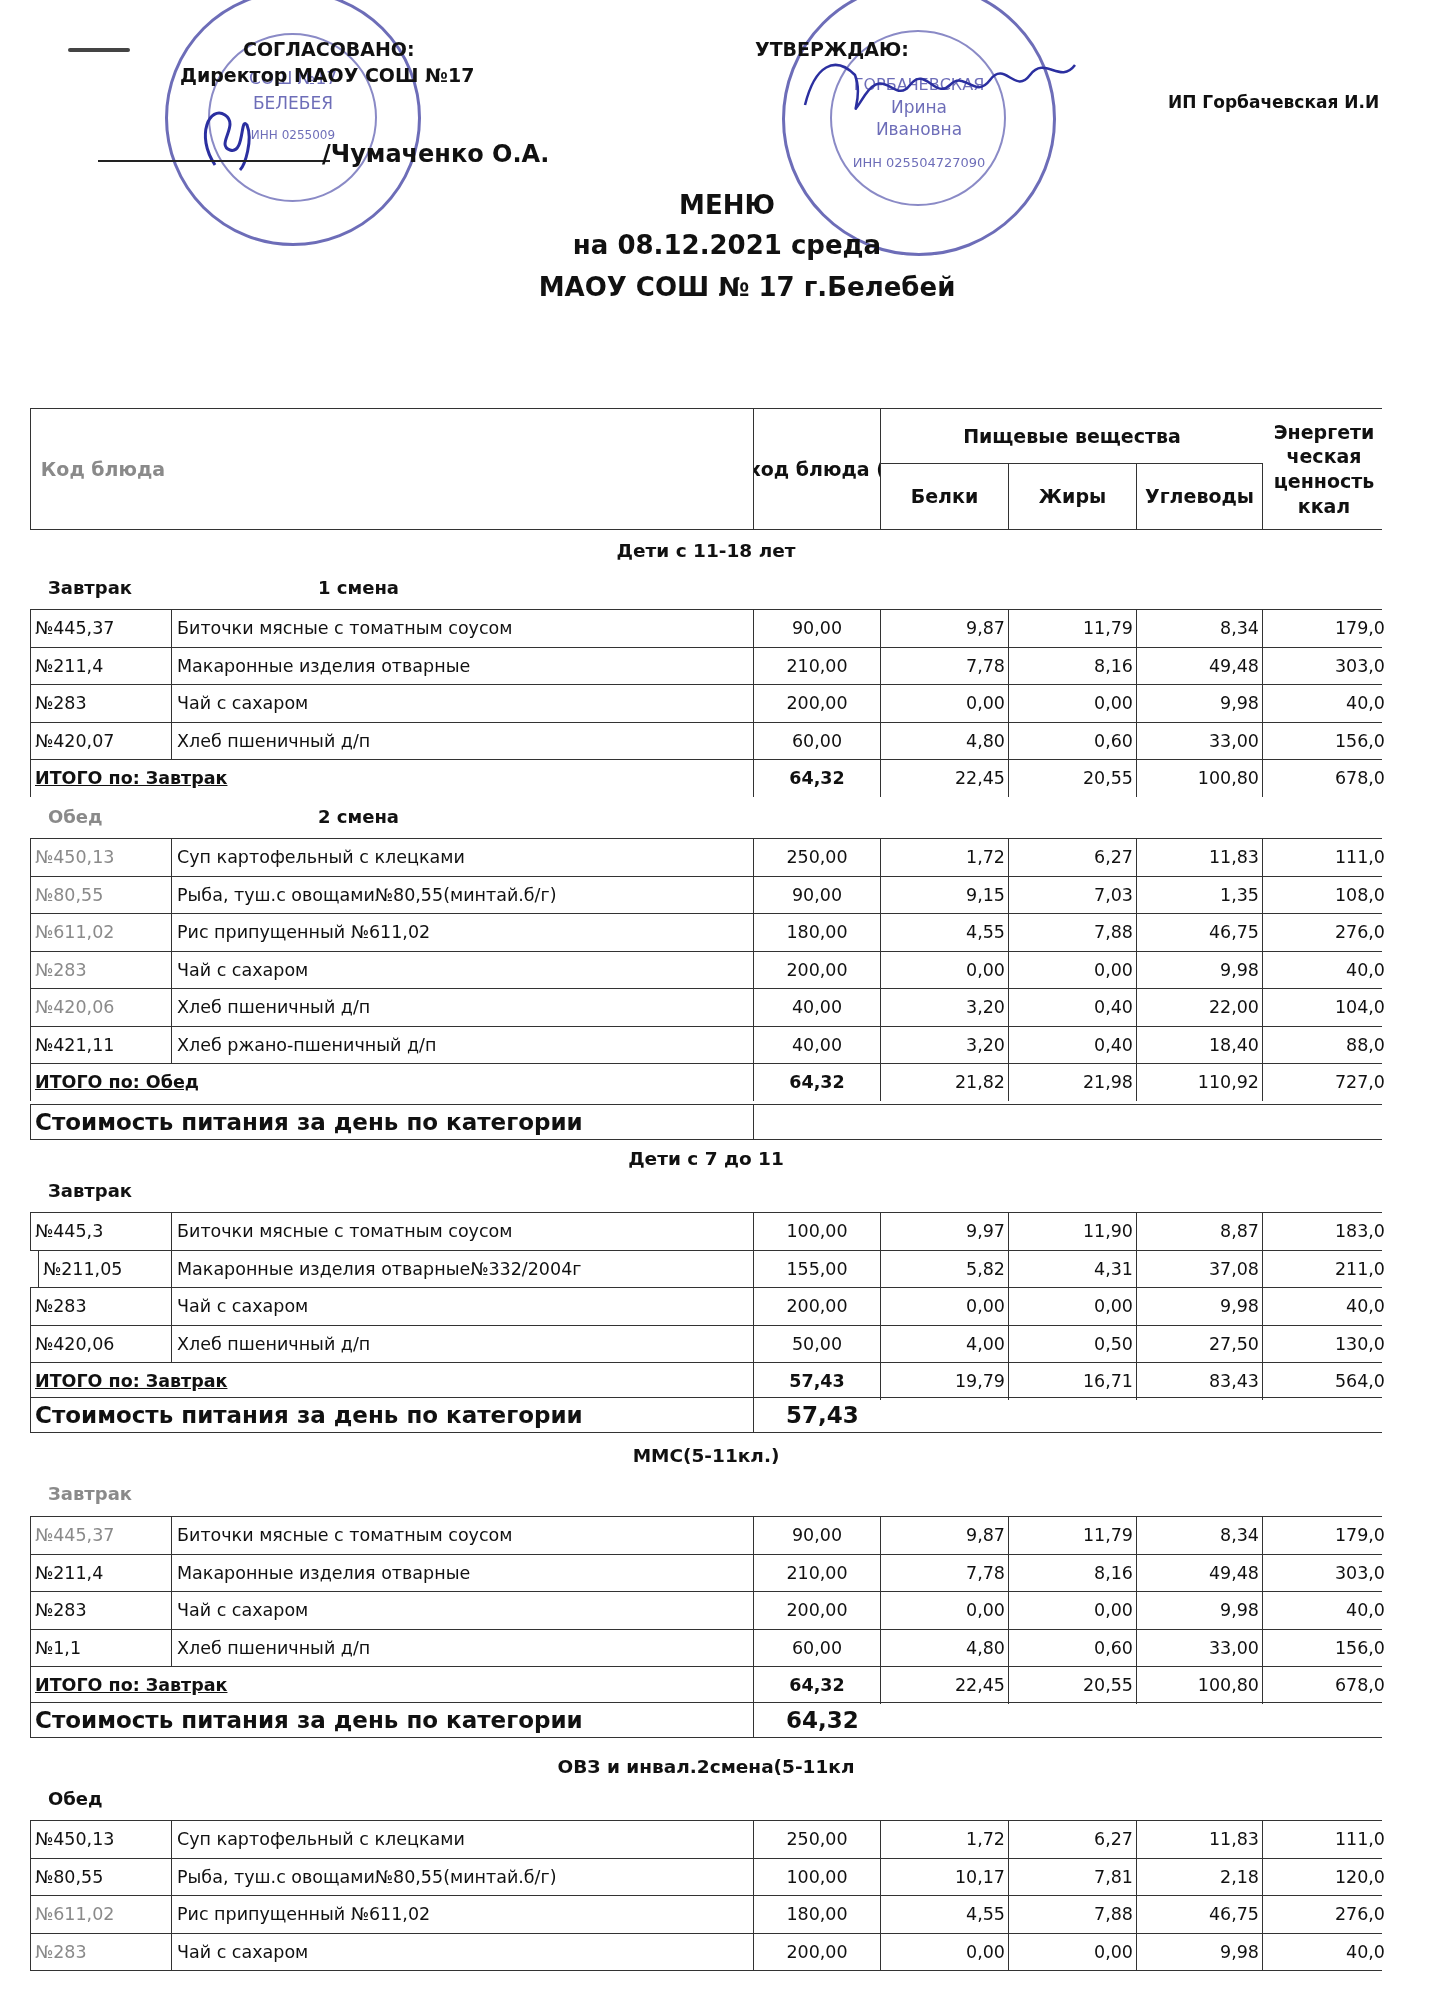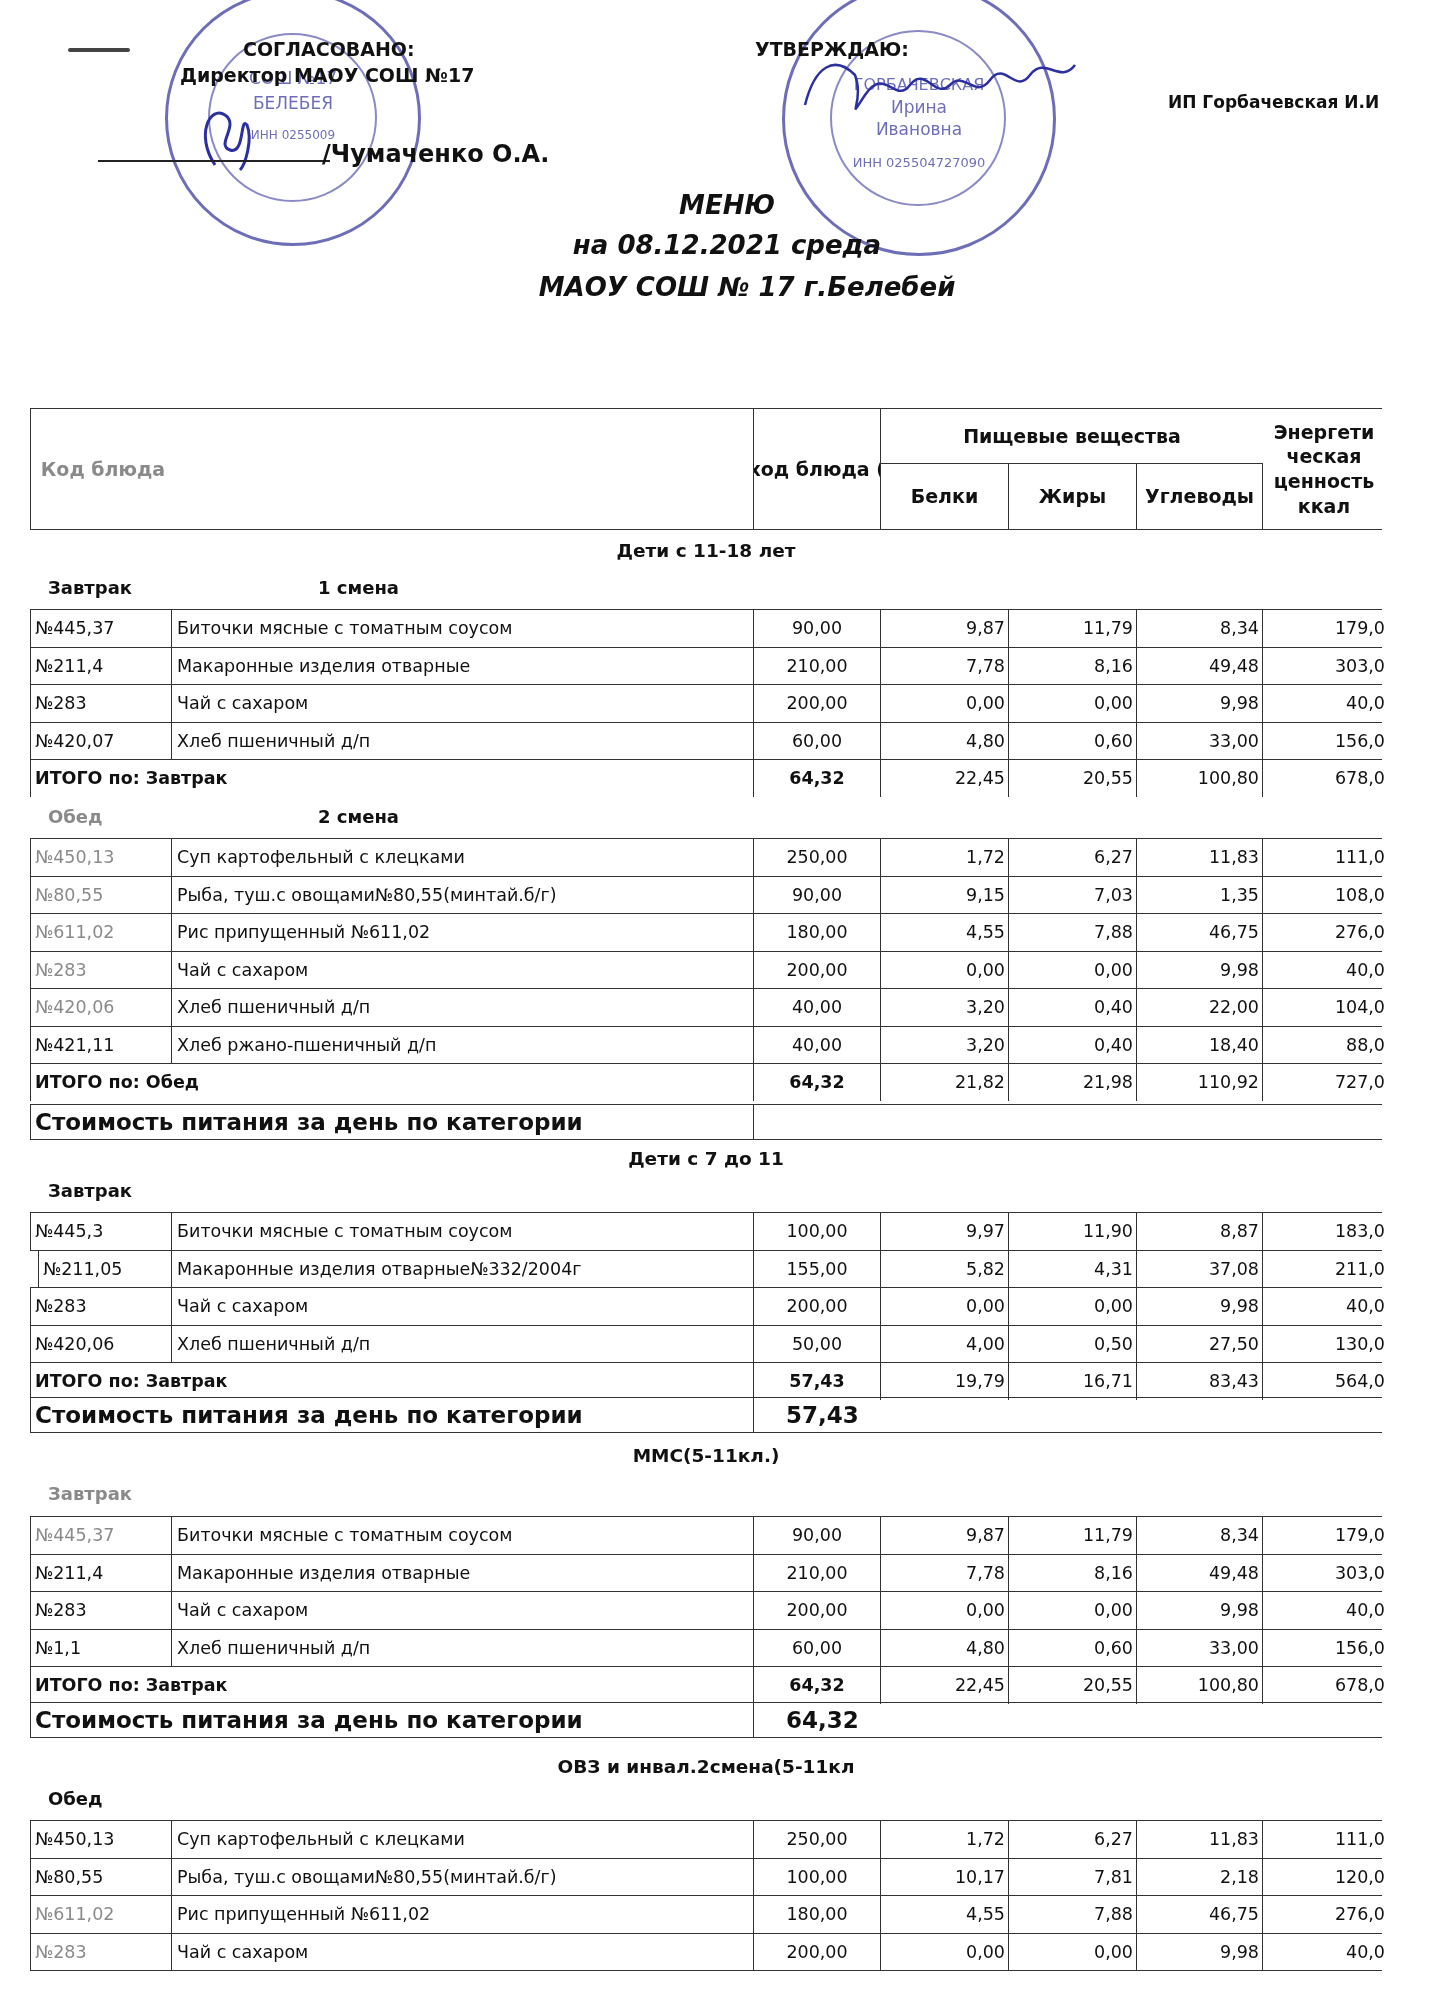--- a/index.html
+++ b/index.html
@@ -4,42 +4,42 @@
 <style>
   html, body { margin: 0; padding: 0; }
   body {
     width: 1454px; height: 2000px; overflow: hidden; position: relative;
     background: #ffffff; color: #111;
     font-family: "DejaVu Sans", "Liberation Sans", sans-serif;
   }
   .abs { position: absolute; }
   .bold { font-weight: bold; }
   .hdr-text { font-size: 19px; font-weight: bold; white-space: nowrap; }
-  .title { font-size: 26px; font-weight: bold; text-align: center; width: 100%; left: 0; font-style: italic; }
+  .title { font-size: 26px; font-weight: bold; text-align: center; width: 100%; left: 0; }
   .dash { left: 68px; top: 48px; width: 62px; height: 4px; background: #444; border-radius: 2px; }
   .sig-line { left: 98px; top: 160px; width: 232px; height: 2px; background: #222; }
 
   
   .stamp { border-radius: 50%; border: 3px solid rgba(60,60,160,0.75); }
   .stamp-inner { border-radius: 50%; border: 2px solid rgba(60,60,160,0.6); position: absolute; }
   .stamp-txt { position: absolute; color: rgba(60,60,160,0.75); font-size: 17px; text-align: center; width: 100%; }
 
   
   .tbl { position: absolute; left: 30px; width: 1352px; }
   .row { position: absolute; left: 0; width: 1352px; border-top: 1.5px solid #333; box-sizing: border-box; }
   .cell { position: absolute; top: 0; bottom: 0; box-sizing: border-box; border-left: 1.5px solid #333;
           font-size: 17.5px; display: flex; align-items: center; white-space: nowrap; overflow: hidden; }
   .c-code  { left: 0;    width: 141px; padding-left: 4px; }
   .c-name  { left: 141px; width: 582px; padding-left: 5px; }
   .c-out   { left: 723px; width: 127px; justify-content: center; }
   .c-b     { left: 850px; width: 128px; justify-content: flex-end; padding-right: 3px; }
   .c-j     { left: 978px; width: 128px; justify-content: flex-end; padding-right: 3px; }
   .c-u     { left: 1106px; width: 127px; justify-content: flex-end; padding-right: 3px; border-right: 1.5px solid #333; }
   .c-e     { left: 1233px; width: 122px; justify-content: flex-end; padding-right: 0; border-left: none; }
-  .c-total { left: 0; width: 723px; padding-left: 4px; font-weight: bold; }
+  .c-total { left: 0; width: 723px; padding-left: 4px; font-weight: bold; text-decoration: underline; }
   .c-cost  { left: 0; width: 723px; padding-left: 4px; font-weight: bold; font-size: 23px; }
   .c-costv { left: 723px; width: 200px; font-weight: bold; font-size: 23px; padding-left: 32px; border-left: 1.5px solid #333; }
   .faded { color: #8a8a8a; }
 
   .head .cell { font-weight: bold; font-size: 19px; justify-content: center; text-align: center; line-height: 1.3; }
   .section-title { position: absolute; width: 1352px; left: 30px; text-align: center; font-weight: bold; font-size: 18.5px; }
   .meal-title { position: absolute; font-weight: bold; font-size: 18px; }
 </style>
 </head>
 <body>

